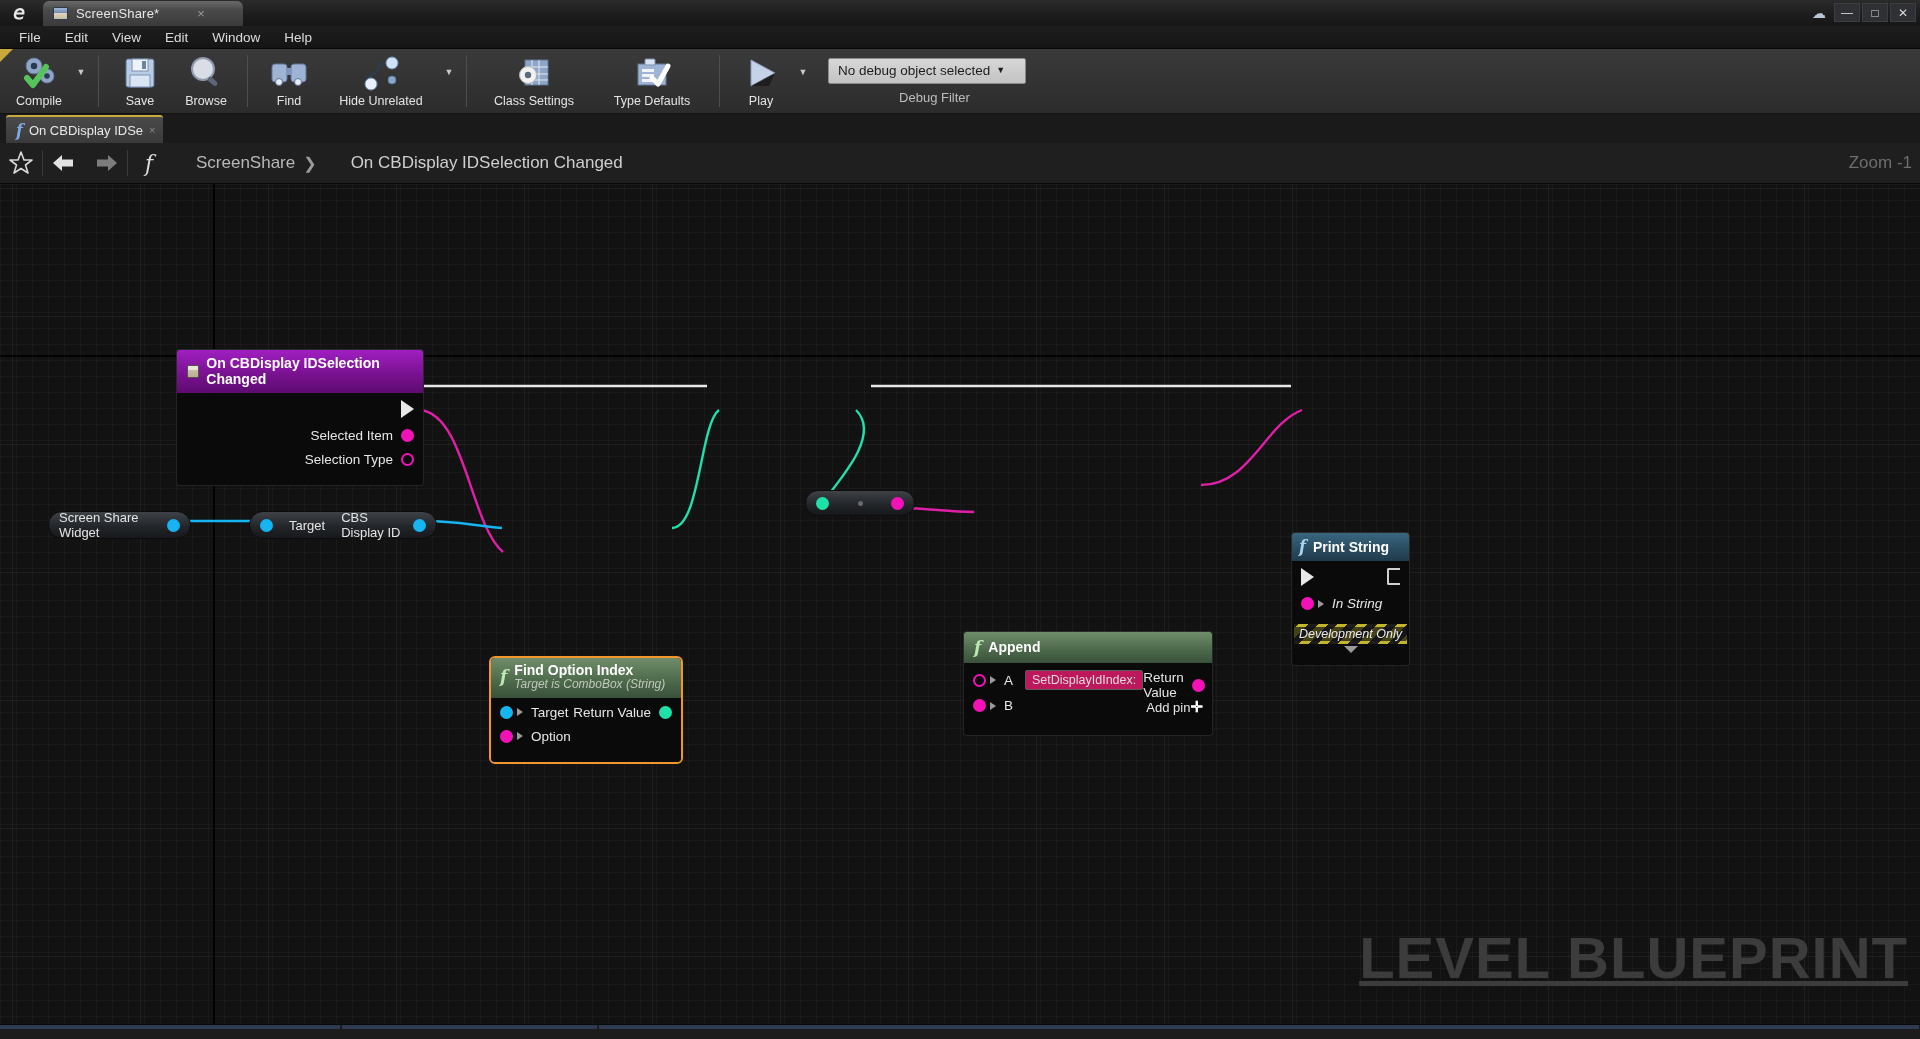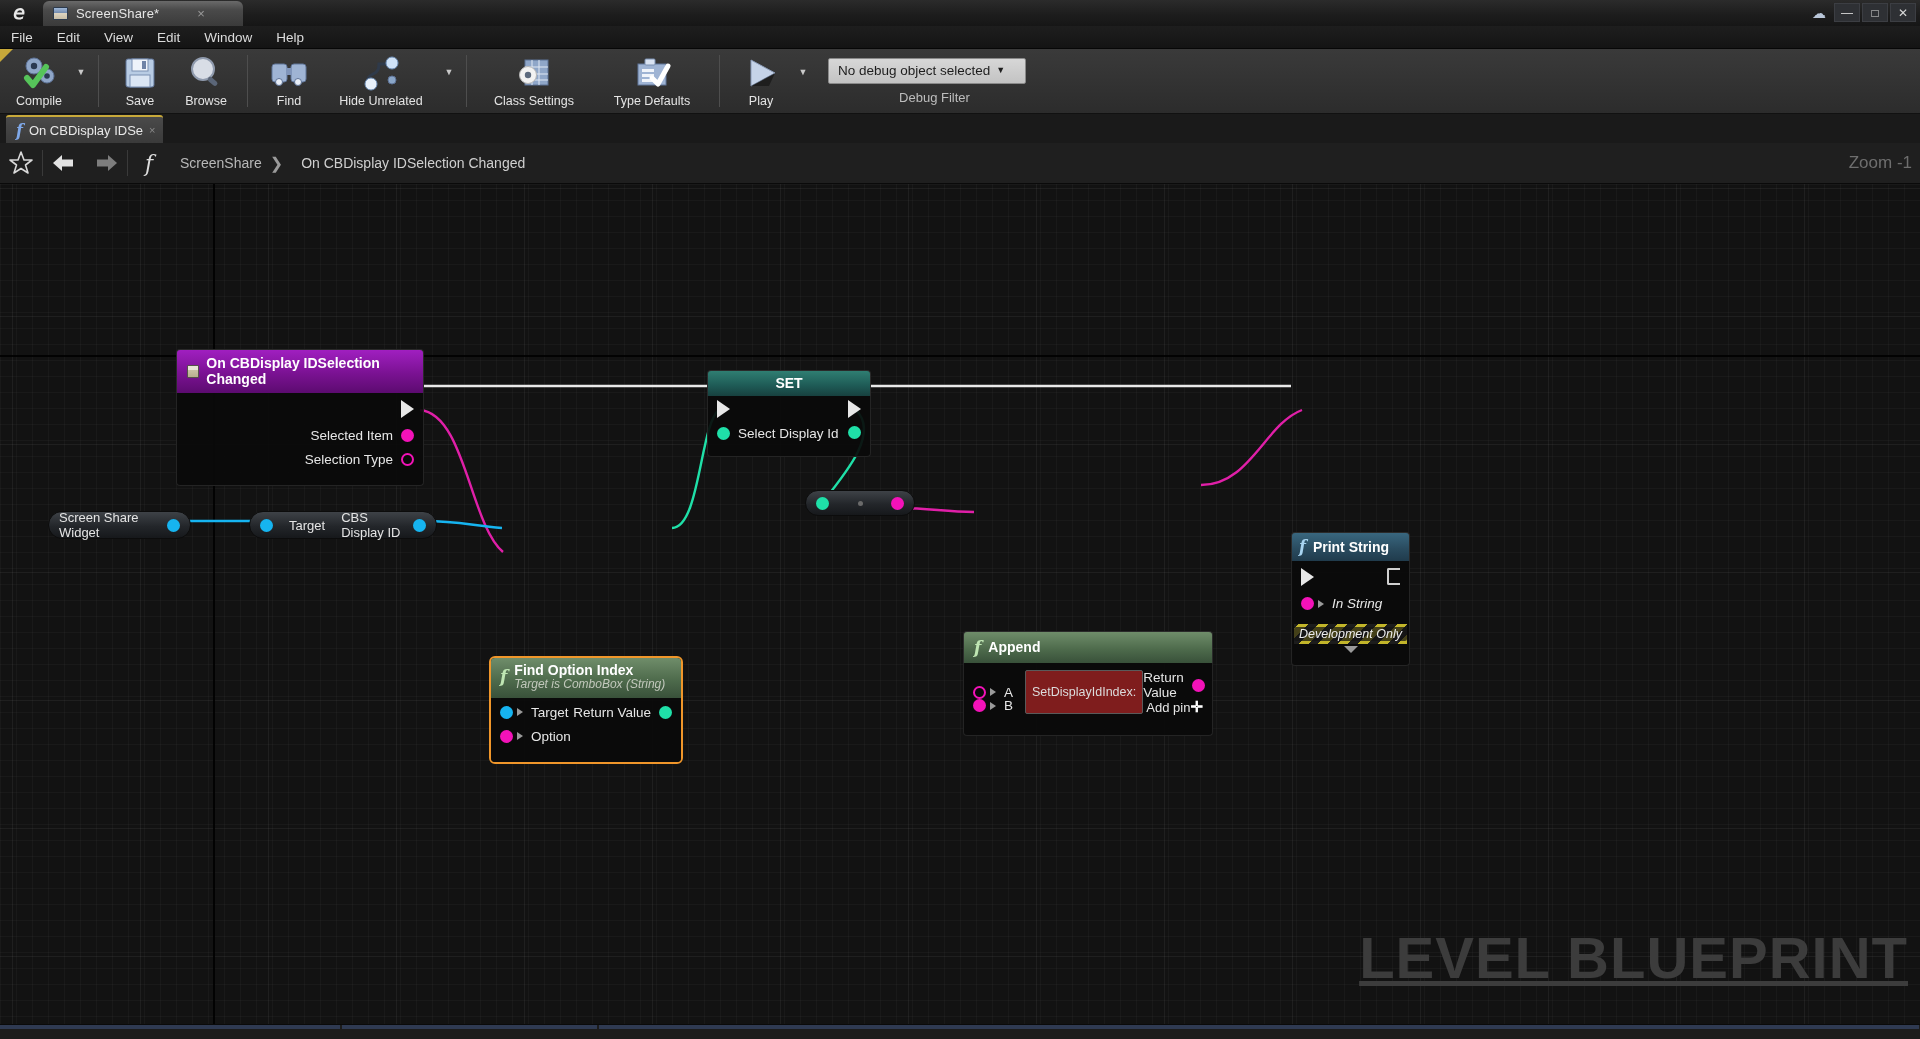--- a/index.html
+++ b/index.html
@@ -40,21 +40,21 @@
     width: 26px; height: 19px; display: flex; align-items: center; justify-content: center;
     color: #d8d8d8; font-size: 12px; background: #2e3034; border: 1px solid #3c3e43;
   }
   #win-ctrls .wbtn.close { background: #2e3034; }
   #win-ctrls .cloud { color: #b9c6d8; font-size: 14px; margin-right: 6px; }
 
   
   #menubar {
     position: absolute; left: 0; top: 26px; width: 1920px; height: 23px;
     background: linear-gradient(to bottom,#1e1e1e,#141414);
-    display: flex; align-items: center; padding-left: 0; gap: 2px;
+    display: flex; align-items: center; padding-left: 8px; gap: 2px;
     border-bottom: 1px solid #070707;
   }
   #menubar .mi { color: #dcdcdc; font-size: 13.5px; padding: 3px 11px; }
 
   
   #toolbar {
     position: absolute; left: 0; top: 49px; width: 1920px; height: 65px;
     background: linear-gradient(to bottom,#3a3a3a 0%, #333333 50%, #2c2c2c 100%);
     display: flex; align-items: stretch;
     border-bottom: 1px solid #111;
@@ -102,21 +102,21 @@
   #fn-tab .fclose { color: #8a8a8a; font-size: 11px; }
 
   
   #crumbbar {
     position: absolute; left: 0; top: 143px; width: 1920px; height: 41px;
     background: #1f1f1f; display: flex; align-items: center; gap: 0;
     border-bottom: 1px solid #0a0a0a;
   }
   #crumbbar .cbtn { width: 42px; display: flex; align-items: center; justify-content: center; }
   #crumbbar .vdiv { width: 1px; height: 26px; background: #3a3a3a; }
-  #crumbbar .crumbtext { color: #cfcfcf; font-size: 14px; margin-left: 10px; }
+  #crumbbar .crumbtext { color: #cfcfcf; font-size: 17px; margin-left: 26px; }
   #crumbbar .crumbsep { color: #9a9a9a; font-size: 16px; margin: 0 8px; }
   #crumbbar .crumb-root { color: #b8b8b8; }
   #crumbbar .fnglyph { color: #dcdcdc; font-size: 22px; font-style: italic; font-family: "DejaVu Serif", serif; }
   #zoomlabel { position: absolute; right: 8px; color: #6e6e6e; font-size: 17px; }
 
   
   #graph {
     position: absolute; left: 0; top: 184px; width: 1920px; height: 855px;
     background: #121212;
     overflow: hidden;
@@ -207,22 +207,22 @@
   .fn-glyph { color: #bfe6b3; font-size: 17px; font-style: italic; font-family: "DejaVu Serif", serif; font-weight: bold; }
 
   
   #node-append { left: 963px; top: 447px; width: 250px; }
   #node-append .node-head {
     background: linear-gradient(to bottom, #6f8d6a 0%, #4e6b4c 55%, #39513a 100%);
     border: 1px solid #2a2a2a; border-bottom: none;
   }
   #node-append .node-body { border: 1px solid #242424; border-top: none; }
   .valbox {
-    background: #7f1d1d; border: 1px solid #5a5a5a; border-radius: 2px;
-    color: #dcdcdc; font-size: 12.5px; padding: 14px 6px; margin-left: 4px;
+    background: #be185d; border: 1px solid #5a5a5a; border-radius: 2px;
+    color: #dcdcdc; font-size: 12.5px; padding: 2px 6px; margin-left: 4px;
   }
   .addpin { color: #e6e6e6; font-size: 13px; display: flex; align-items: center; }
   .plusglyph { color: #fff; font-size: 15px; font-weight: bold; }
 
   
   #node-print { left: 1291px; top: 348px; width: 119px; }
   #node-print .node-head {
     background: linear-gradient(to bottom, #39677f 0%, #2a4c60 55%, #203b4c 100%);
     border: 1px solid #2a2a2a; border-bottom: none; padding: 4px 8px 5px 7px;
   }
@@ -499,44 +499,20 @@
       </div>
       <div class="prow">
         <div class="pr">
           <span class="plabel">Selection Type</span>
           <span class="pdot ring"></span>
         </div>
       </div>
     </div>
   </div>
 
-  <div class="node" id="node-set">
-    <div class="node-head">
-      <span>SET</span>
-    </div>
-    <div class="node-body">
-      <div class="prow" style="height:26px">
-        <div class="pl">
-            <span class="exec-in"></span>
-          </div>
-        <div class="pr">
-            <span class="exec-out"></span>
-          </div>
-      </div>
-      <div class="prow">
-        <div class="pl">
-          <span class="pdot green"></span>
-          <span class="plabel">Select Display Id</span>
-        </div>
-        <div class="pr">
-          <span class="pdot green"></span>
-        </div>
-      </div>
-    </div>
-  </div>
 
   <div class="node" id="node-find">
     <div class="node-head">
       <span class="fn-glyph">f</span>
       <span style="display:inline-block">
         <span>Find Option Index</span>
         <span class="sub">Target is ComboBox (String)</span>
       </span>
     </div>
     <div class="node-body">

